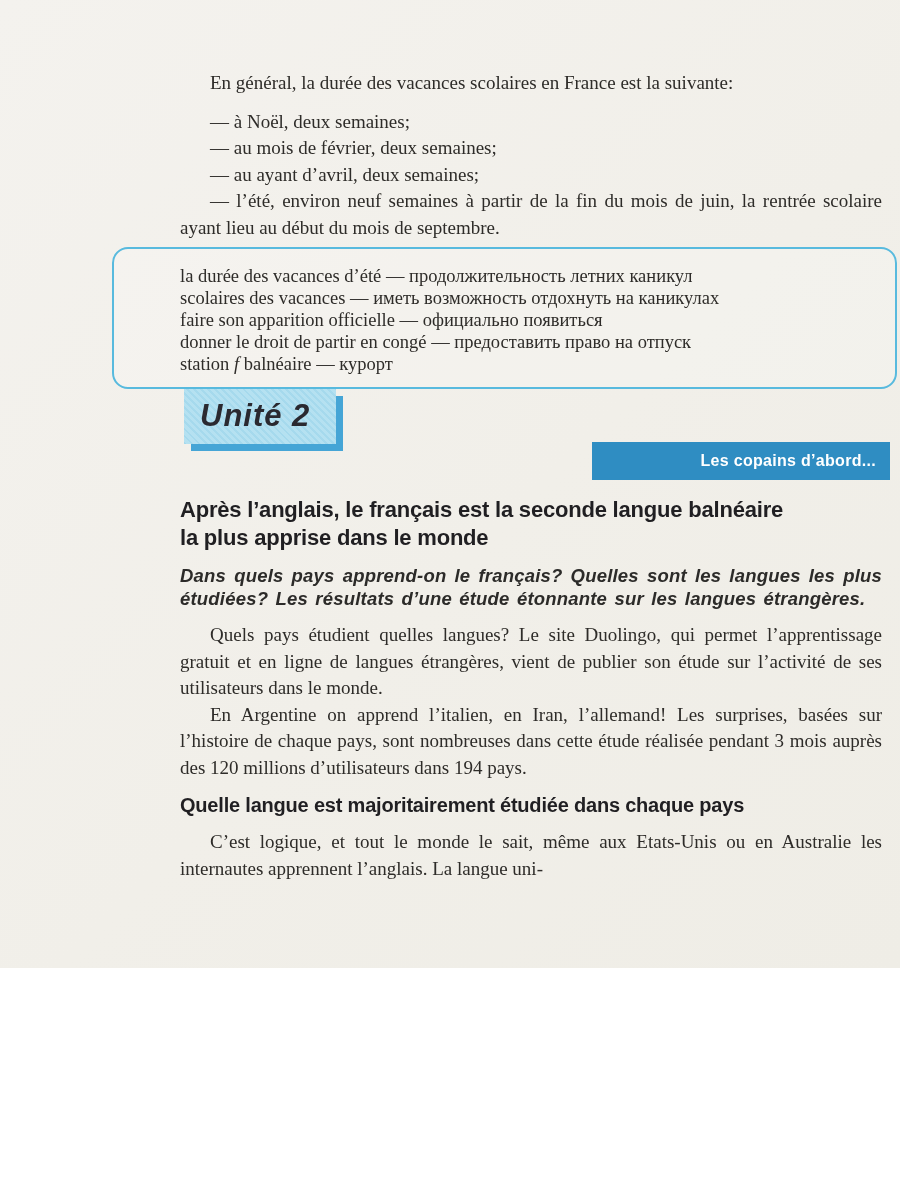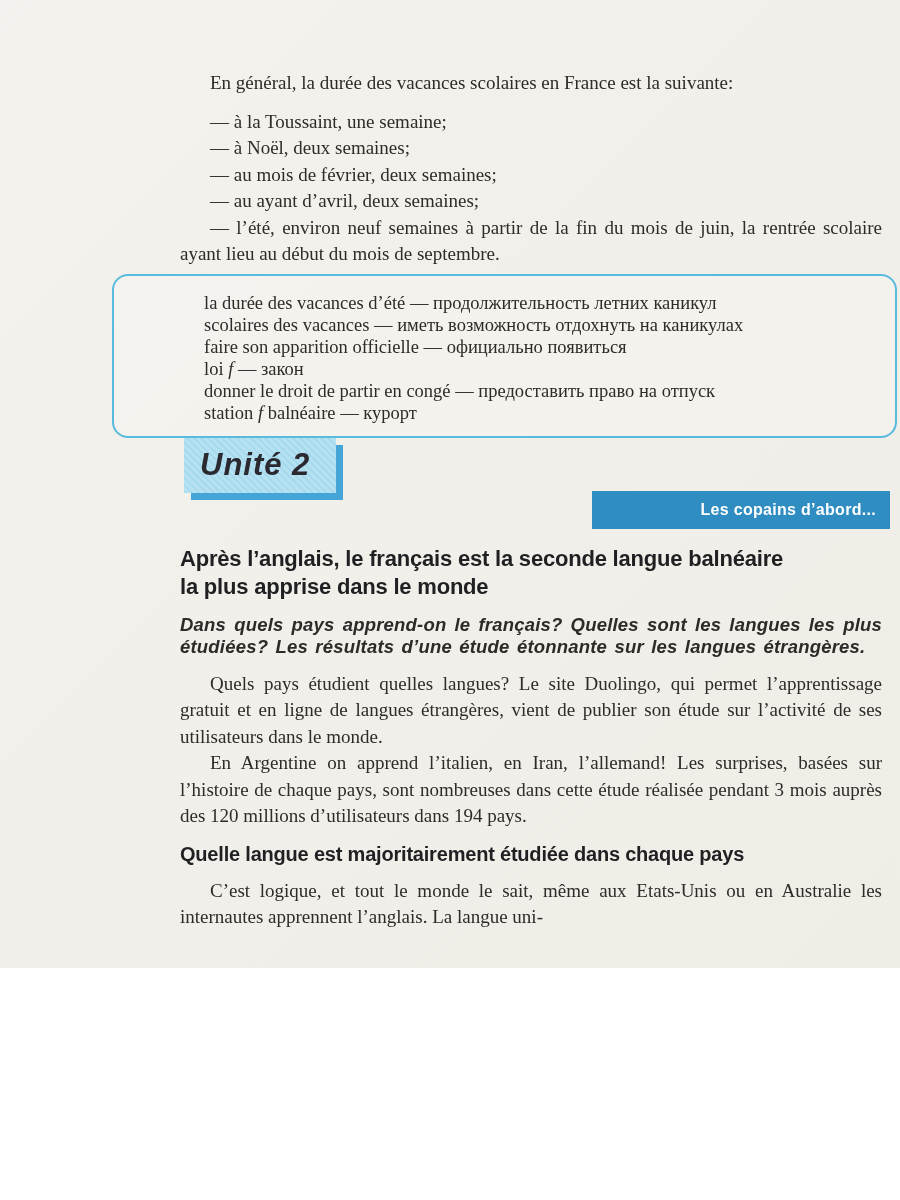--- a/index.html
+++ b/index.html
@@ -27,21 +27,21 @@
   }
   .indent { text-indent: 30px; }
   .intro-p { margin-bottom: 12px; }
 
   .vocab-box {
     box-sizing: border-box;
     margin: 6px 0 0 -68px;
     width: 785px;
     border: 2.5px solid #58bade;
     border-radius: 16px;
-    padding: 16px 136px 12px 90px;
+    padding: 16px 136px 12px 66px;
     font-size: 18.5px;
     line-height: 22px;
     background: rgba(255,255,255,0.18);
   }
   .vb { margin: 0; text-align: left; }
   .gen { font-style: italic; }
 
   .unit-badge {
     display: inline-block;
     margin-left: 4px;
@@ -132,32 +132,30 @@
 </style>
 </head>
 <body>
 
 <div class="page">
   <div class="col">
 
     <p class="body-p indent intro-p">En général, la durée des vacances scolaires en France est la suivante:</p>
 
     <div>
-      <p class="body-p indent">— à la Toussaint, une semaine;</p>
       <p class="body-p indent">— à Noël, deux semaines;</p>
       <p class="body-p indent">— au mois de février, deux semaines;</p>
       <p class="body-p indent">— au ayant d’avril, deux semaines;</p>
       <p class="body-p indent">— l’été, environ neuf semaines à partir de la fin du mois de juin, la rentrée scolaire ayant lieu au début du mois de septembre.</p>
     </div>
 
     <div class="vocab-box">
       <p class="vb"><span>la durée des vacances d’été</span> <span>—</span> <span>продолжительность летних каникул</span></p>
       <p class="vb"><span>scolaires des vacances</span> <span>—</span> <span>иметь возможность отдохнуть на каникулах</span></p>
       <p class="vb"><span>faire son apparition officielle</span> <span>—</span> <span>официально появиться</span></p>
-      <p class="vb"><span>loi</span> <span class="gen">f</span> <span>—</span> <span>закон</span></p>
       <p class="vb"><span>donner le droit de partir en congé</span> <span>—</span> <span>предоставить право на отпуск</span></p>
       <p class="vb"><span>station</span> <span class="gen">f</span> <span>balnéaire</span> <span>—</span> <span>курорт</span></p>
     </div>
 
     <div>
       <div class="unit-badge"><span>Unité 2</span></div>
     </div>
 
     <div class="banner"><span>Les copains d’abord...</span></div>
 

